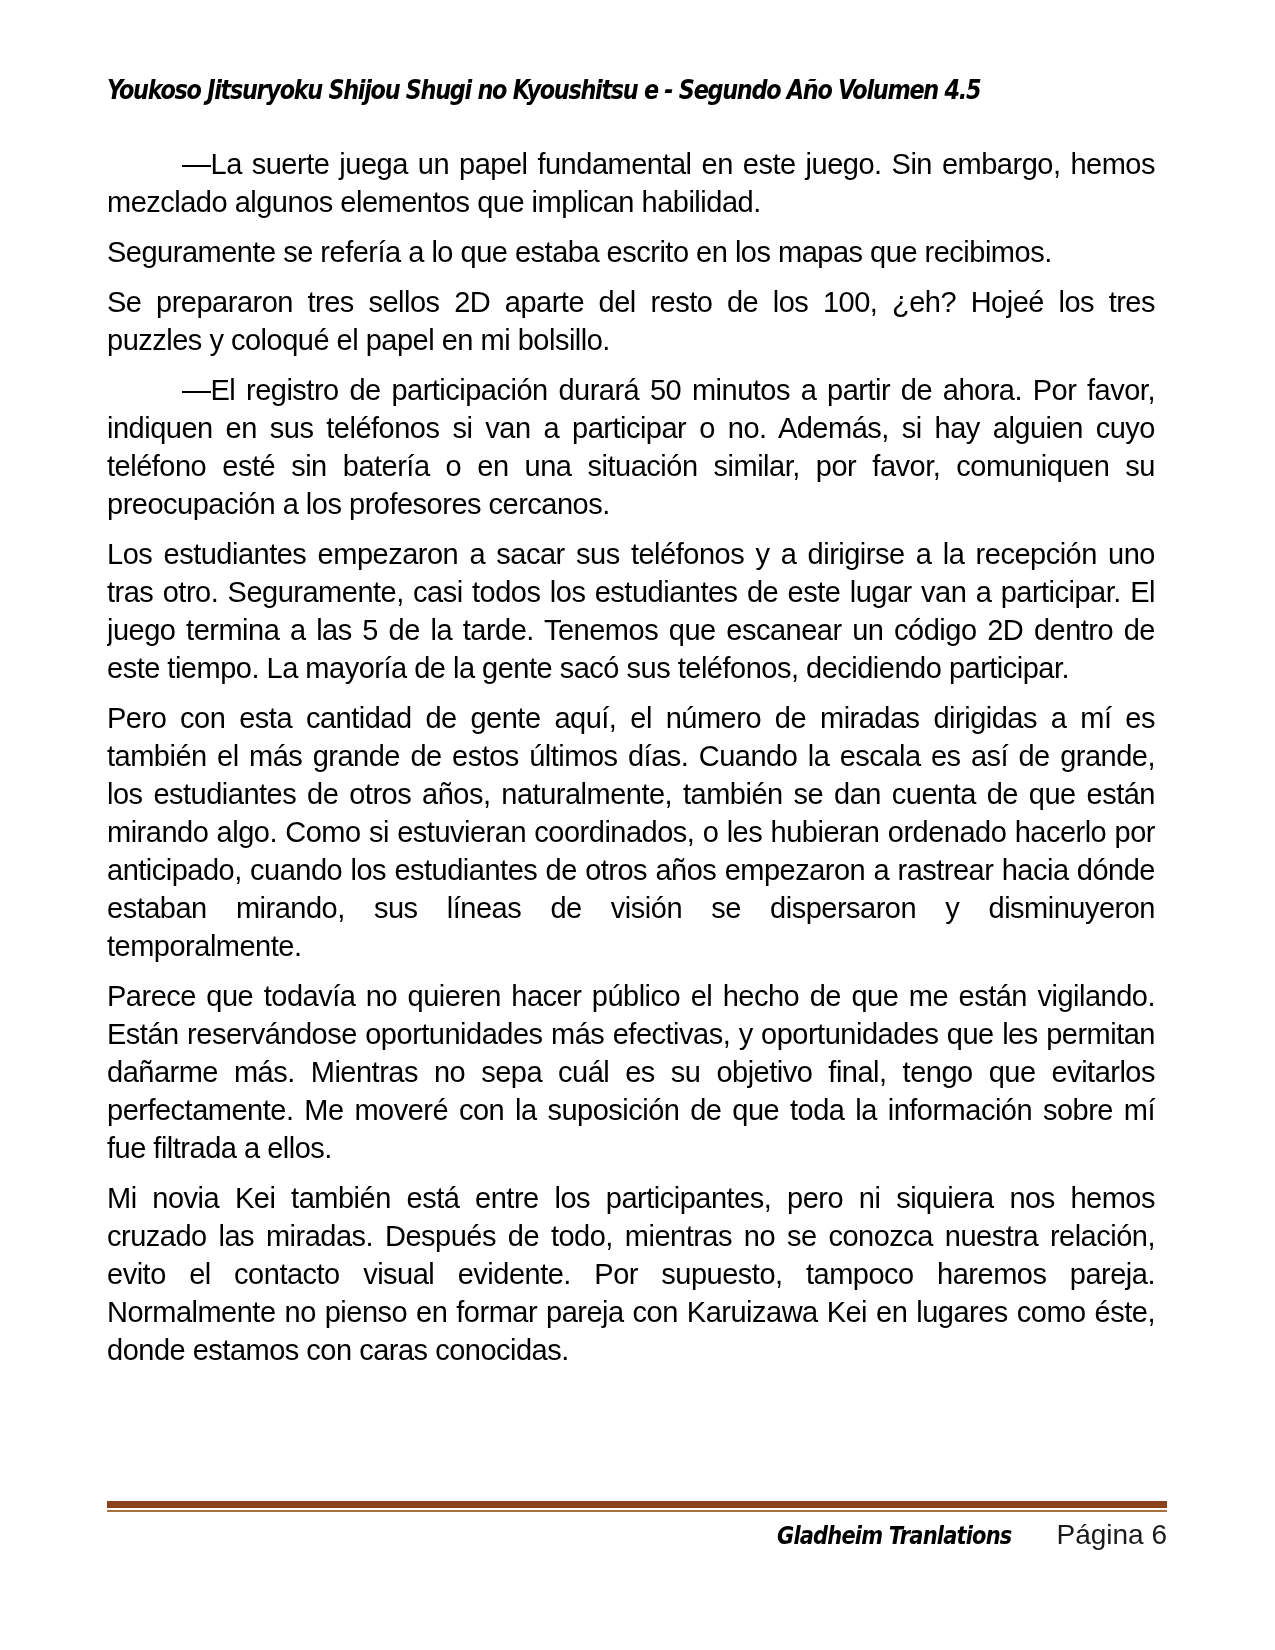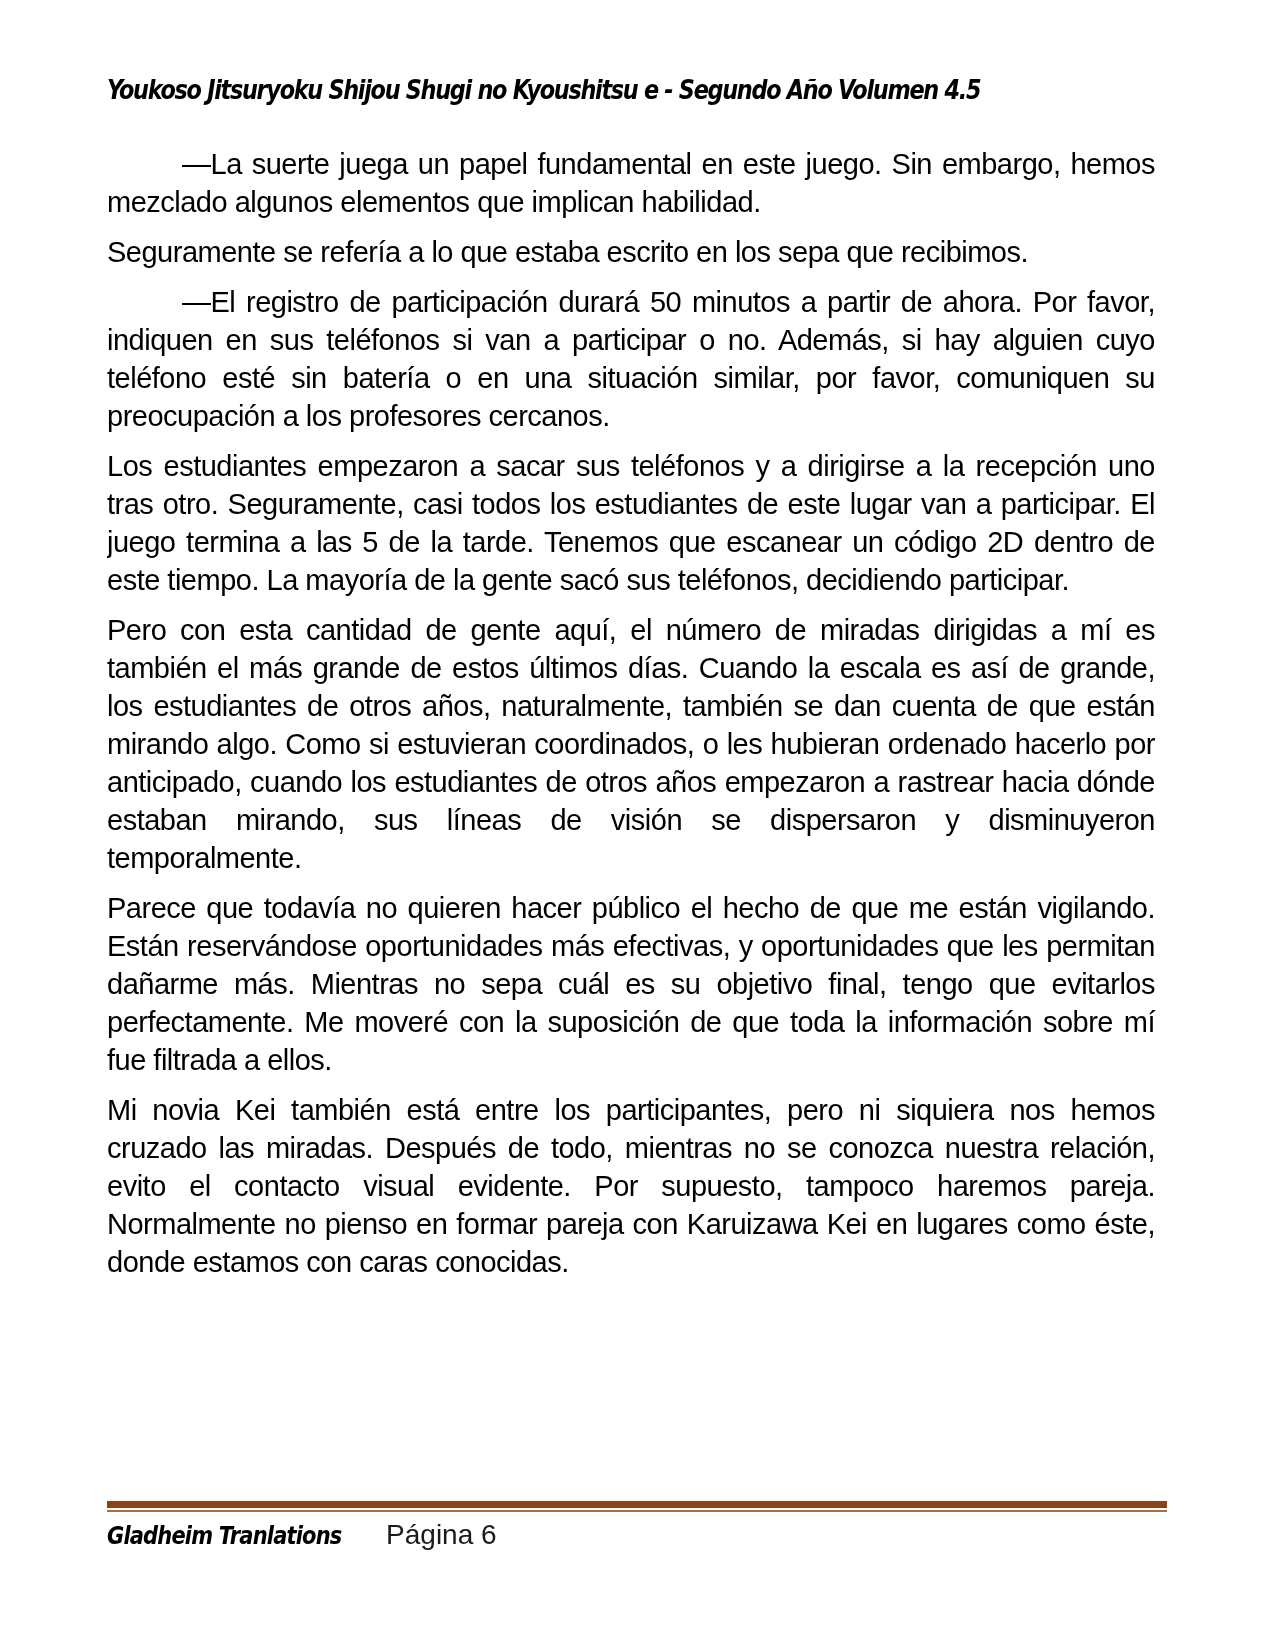--- a/index.html
+++ b/index.html
@@ -64,21 +64,21 @@
     background: #8a431a;
   }
   .footer-rule-thin {
     height: 2px;
     margin-top: 2px;
     background: #a9703f;
   }
   .footer-row {
     margin-top: 7px;
     display: flex;
-    justify-content: flex-start;
+    justify-content: flex-end;
     align-items: baseline;
   }
   .footer-left {
     display: inline-block;
     font-family: "DejaVu Sans", sans-serif;
     font-weight: bold;
     font-style: italic;
     font-size: 25px;
     letter-spacing: -1px;
     transform: scaleX(0.84);
@@ -96,21 +96,22 @@
 <body>
 
 <div class="page">
 
   <div class="doc-header">
     <span class="header-title">Youkoso Jitsuryoku Shijou Shugi no Kyoushitsu e - Segundo Año Volumen 4.5</span>
   </div>
 
   <div class="doc-body">
       <p class="para indent">—La suerte juega un papel fundamental en este juego. Sin embargo, hemos mezclado algunos elementos que implican habilidad.</p>
-      <p class="para">Seguramente se refería a lo que estaba escrito en los sepa que recibimos.</p>
+      <p class="para">Seguramente se refería a lo que estaba escrito en los mapas que recibimos.</p>
+      <p class="para">Se prepararon tres sellos 2D aparte del resto de los 100, ¿eh? Hojeé los tres puzzles y coloqué el papel en mi bolsillo.</p>
       <p class="para indent">—El registro de participación durará 50 minutos a partir de ahora. Por favor, indiquen en sus teléfonos si van a participar o no. Además, si hay alguien cuyo teléfono esté sin batería o en una situación similar, por favor, comuniquen su preocupación a los profesores cercanos.</p>
       <p class="para">Los estudiantes empezaron a sacar sus teléfonos y a dirigirse a la recepción uno tras otro. Seguramente, casi todos los estudiantes de este lugar van a participar. El juego termina a las 5 de la tarde. Tenemos que escanear un código 2D dentro de este tiempo. La mayoría de la gente sacó sus teléfonos, decidiendo participar.</p>
       <p class="para">Pero con esta cantidad de gente aquí, el número de miradas dirigidas a mí es también el más grande de estos últimos días. Cuando la escala es así de grande, los estudiantes de otros años, naturalmente, también se dan cuenta de que están mirando algo. Como si estuvieran coordinados, o les hubieran ordenado hacerlo por anticipado, cuando los estudiantes de otros años empezaron a rastrear hacia dónde estaban mirando, sus líneas de visión se dispersaron y disminuyeron temporalmente.</p>
       <p class="para">Parece que todavía no quieren hacer público el hecho de que me están vigilando. Están reservándose oportunidades más efectivas, y oportunidades que les permitan dañarme más. Mientras no sepa cuál es su objetivo final, tengo que evitarlos perfectamente. Me moveré con la suposición de que toda la información sobre mí fue filtrada a ellos.</p>
       <p class="para">Mi novia Kei también está entre los participantes, pero ni siquiera nos hemos cruzado las miradas. Después de todo, mientras no se conozca nuestra relación, evito el contacto visual evidente. Por supuesto, tampoco haremos pareja. Normalmente no pienso en formar pareja con Karuizawa Kei en lugares como éste, donde estamos con caras conocidas.</p>
     </div>
 
   <div class="doc-footer">
     <div class="footer-rule-thick"></div>
     <div class="footer-rule-thin"></div>

